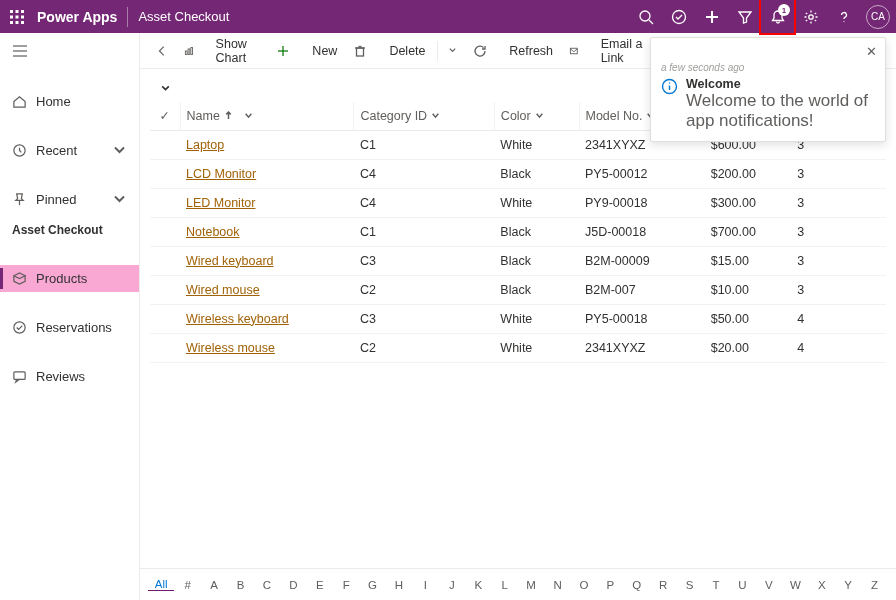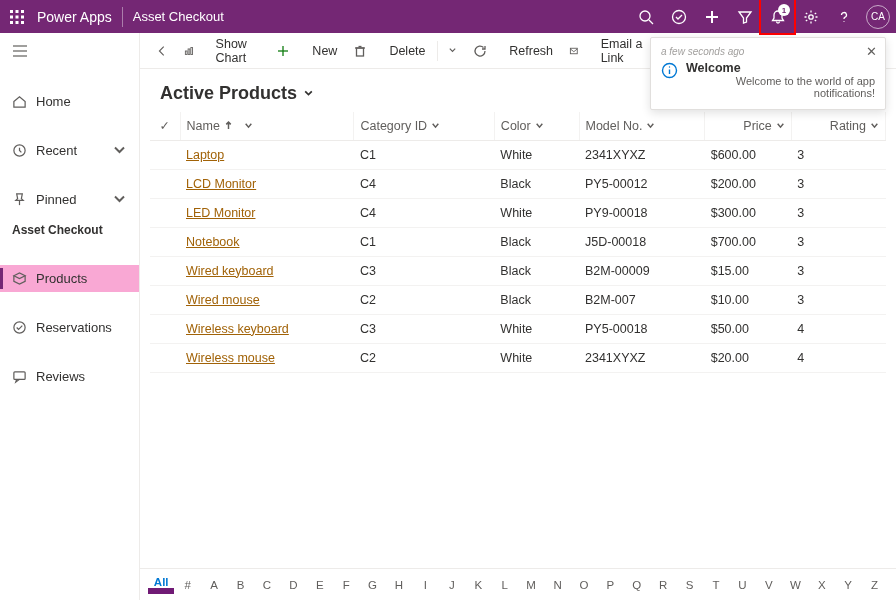--- a/index.html
+++ b/index.html
@@ -1,21 +1,21 @@
 <!DOCTYPE html>
 <html><head>
 <meta charset="utf-8">
 <style>
   * { box-sizing: border-box; margin: 0; padding: 0; }
   body { font-family: "Segoe UI", -apple-system, sans-serif; font-size: 13px; color: #323130; background: #fff; width: 896px; height: 600px; overflow: hidden; position: relative; }
 
   .topbar { background: #742774; height: 33px; display: flex; align-items: center; color: #fff; }
   .waffle { width: 33px; height: 33px; display: flex; align-items: center; justify-content: center; cursor: pointer; }
   .waffle svg { width: 14px; height: 14px; fill: #fff; }
-  .app-label { font-weight: 400; font-size: 14px; padding: 0 10px 0 4px; }
+  .app-label { font-weight: 700; font-size: 14px; padding: 0 10px 0 4px; }
   .pipe { width: 1px; height: 20px; background: rgba(255,255,255,0.4); }
   .top-sub { padding-left: 10px; font-size: 13px; }
   .top-spacer { flex: 1; }
   .top-icons { display: flex; align-items: center; height: 33px; }
   .top-icon { width: 33px; height: 33px; display: flex; align-items: center; justify-content: center; cursor: pointer; position: relative; }
   .top-icon svg { width: 16px; height: 16px; fill: none; stroke: #fff; stroke-width: 1.3; }
   .top-icon.fillw svg { fill:#fff; stroke:none;}
   .highlight-box { border: 2px solid #ff0000; position: absolute; inset: -2px -2px -2px -2px; pointer-events:none; }
   .badge { position: absolute; top: 4px; right: 4px; background: #fff; color: #742774; border-radius: 50%; width: 12px; height: 12px; font-size: 8px; display: flex; align-items: center; justify-content: center; font-weight: 700; }
   .avatar { width: 24px; height: 24px; border: 1px solid rgba(255,255,255,0.6); border-radius: 50%; display: flex; align-items: center; justify-content: center; font-size: 10px; margin: 0 6px; cursor:pointer; }
@@ -52,28 +52,28 @@
   td { padding:7px 6px; border-bottom:1px solid #f3f2f1; }
   td.link{ color:#a16207; cursor:pointer;text-decoration:underline;}
   td.num, th.num .hd { justify-content:flex-end; text-align:right; }
   td.num{text-align:left;}
   th.num{text-align:right;}
   th.num .hd{justify-content:flex-end;}
   td.first{width:30px;}
 
   .alphabar{ height:32px; border-top:1px solid #edebe9; display:flex; align-items:center; gap:0; padding:0 8px; font-size:11.5px; color:#605e5c;}
   .alphabar span{ flex:1; text-align:center; cursor:pointer;}
-  .alphabar .sel{ color:#0078d4; border-bottom:6px solid #701a75; font-weight:700;}
+  .alphabar .sel{ color:#0078d4; border-bottom:1px solid #701a75; font-weight:400;}
 
   .toast { position:absolute; top:4px; right:10px; width:236px; background:#fff; border:1px solid #e1dfdd; box-shadow:0 3px 10px rgba(0,0,0,0.12); padding:8px 10px 10px; border-radius:2px; z-index:50;}
-  .toast .time{ font-size:10px; color:#a19f9d; margin-bottom:4px; font-style:italic;}
+  .toast .time{ font-size:10px; color:#a19f9d; margin-bottom:4px; font-style:italic;margin-top:16px;}
   .toast .row{ display:flex; gap:8px; }
   .toast .row svg{ width:17px;height:17px;stroke:#0078d4;fill:none;stroke-width:1.4; flex-shrink:0; margin-top:1px;}
   .toast .title{font-weight:600; font-size:12.5px;}
-  .toast .msg{font-size:11px; color:#605e5c;text-align:right;}
+  .toast .msg{font-size:17px; color:#605e5c;}
   .toast .close{ position:absolute; top:6px; right:8px; cursor:pointer; font-size:13px; color:#605e5c;}
 </style>
 </head>
 <body>
 
 <div class="topbar">
   <div class="waffle">
     <svg viewBox="0 0 14 14">
         <rect width="3" height="3" x="0" y="0"></rect>
         <rect width="3" height="3" x="5.5" y="0"></rect>
@@ -264,21 +264,20 @@
         </div>
       <div class="cmdbtn" style="opacity:.4">
           <svg viewBox="0 0 14 14">
             <rect x="3" y="2" width="8" height="10"></rect>
           </svg>
           <span>Run Report</span>
         </div>
     </div>
 
     <div class="viewhead">
-      <span>Active Products</span>
       <svg viewBox="0 0 10 10">
           <path d="M2 3l3 3 3-3"></path>
         </svg>
     </div>
 
     <div class="gridwrap">
       <table>
         <thead>
           <tr>
             <th class="first">✓</th>

